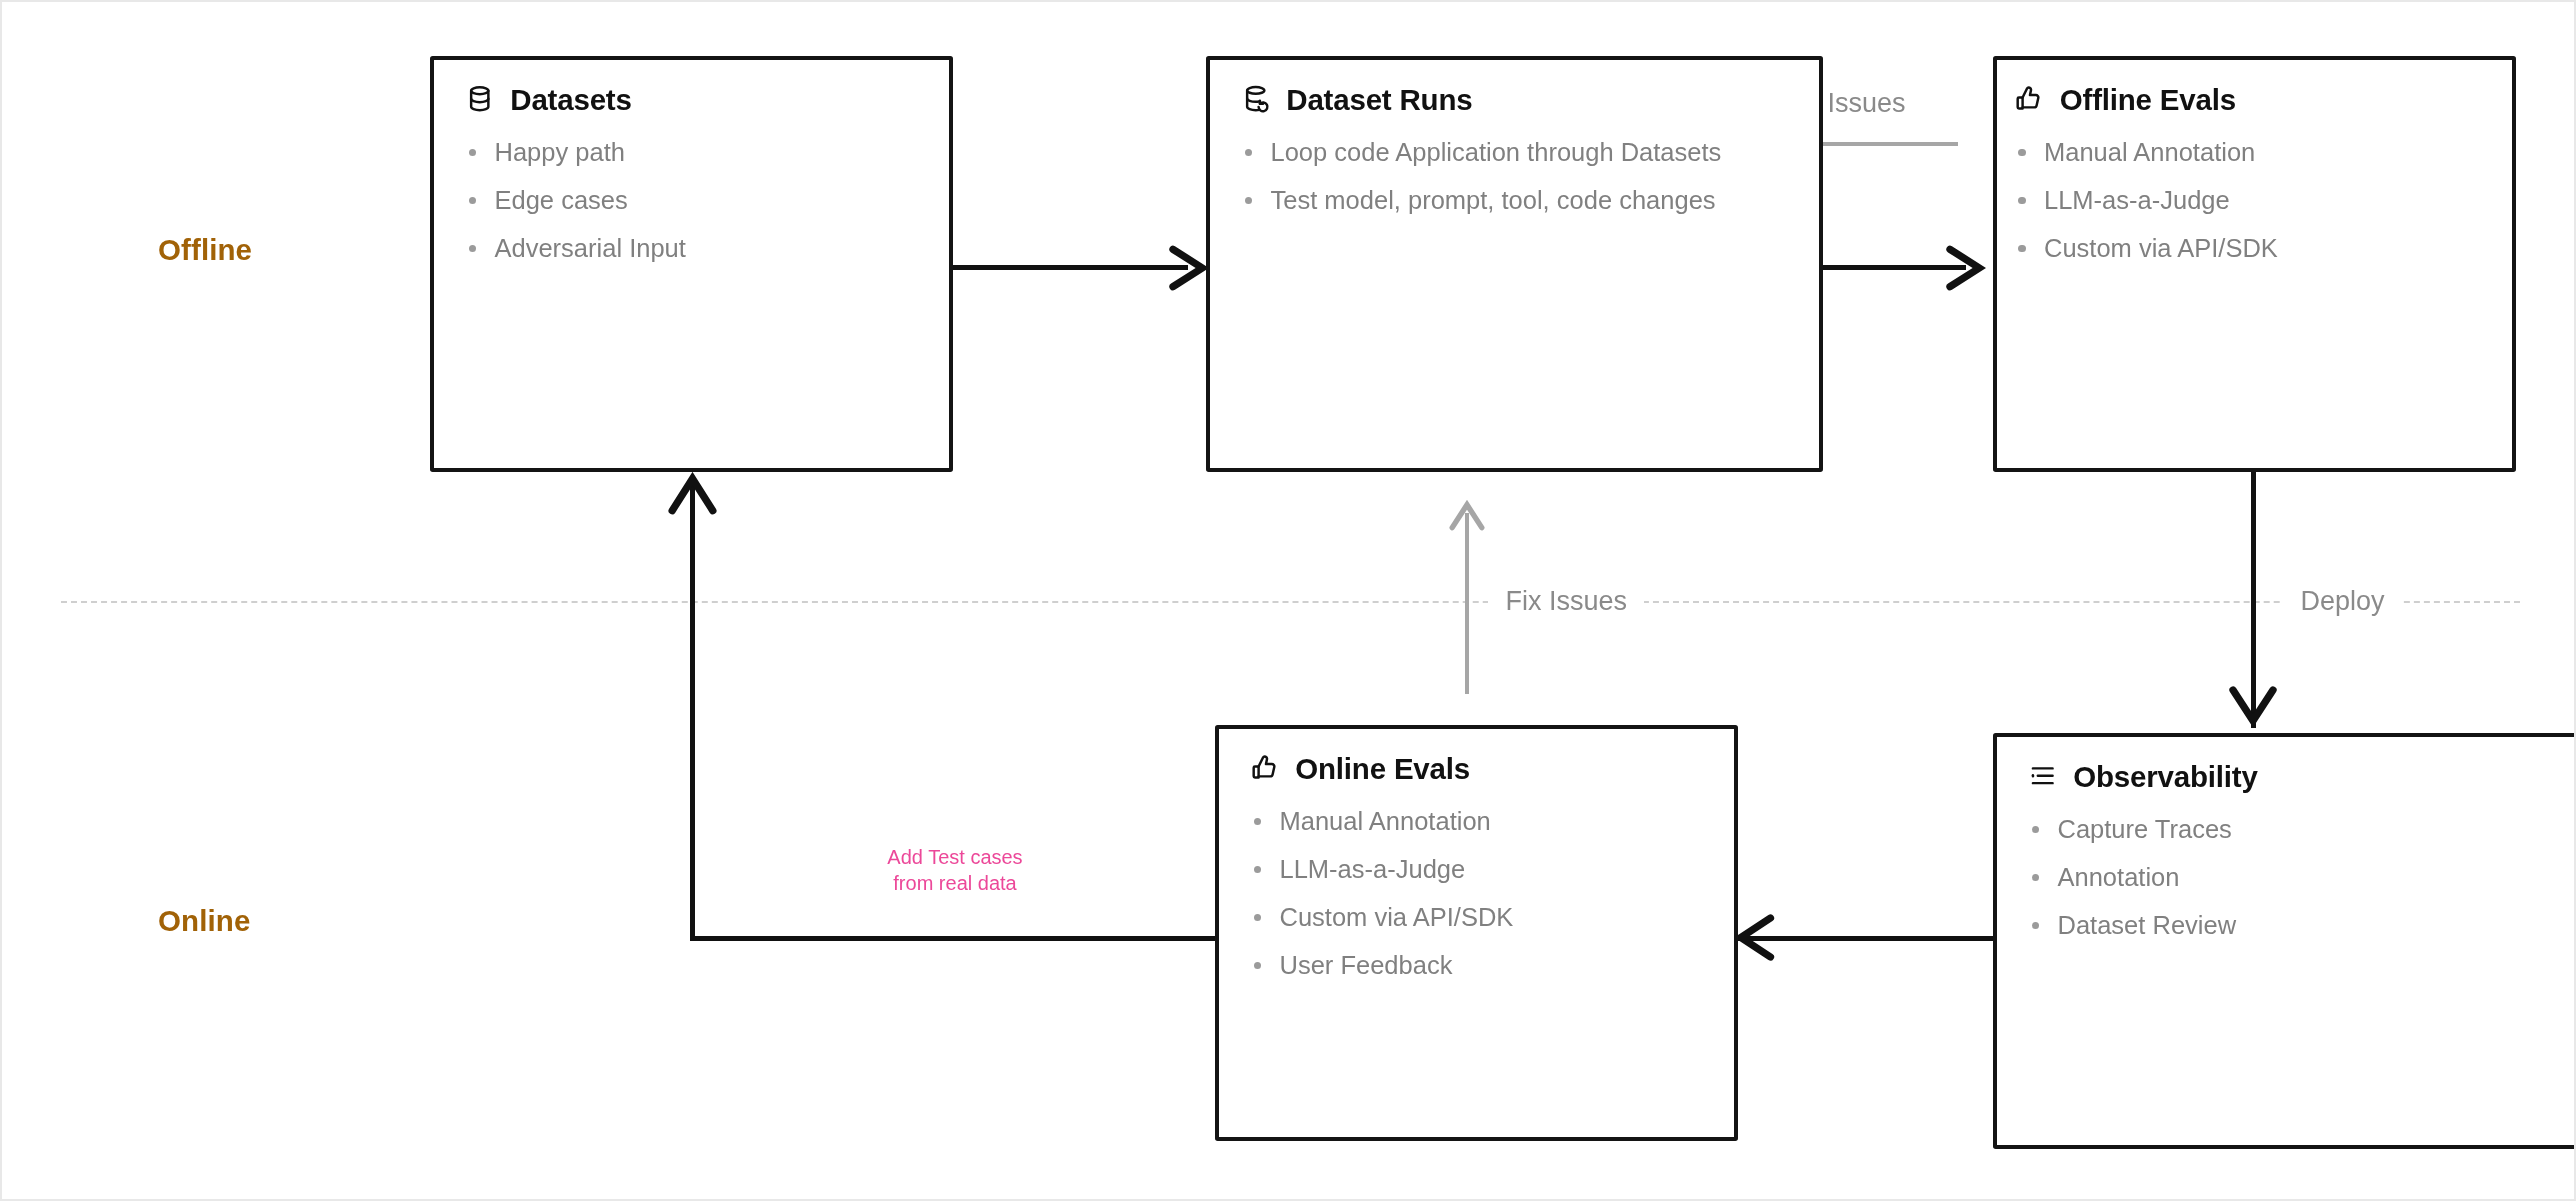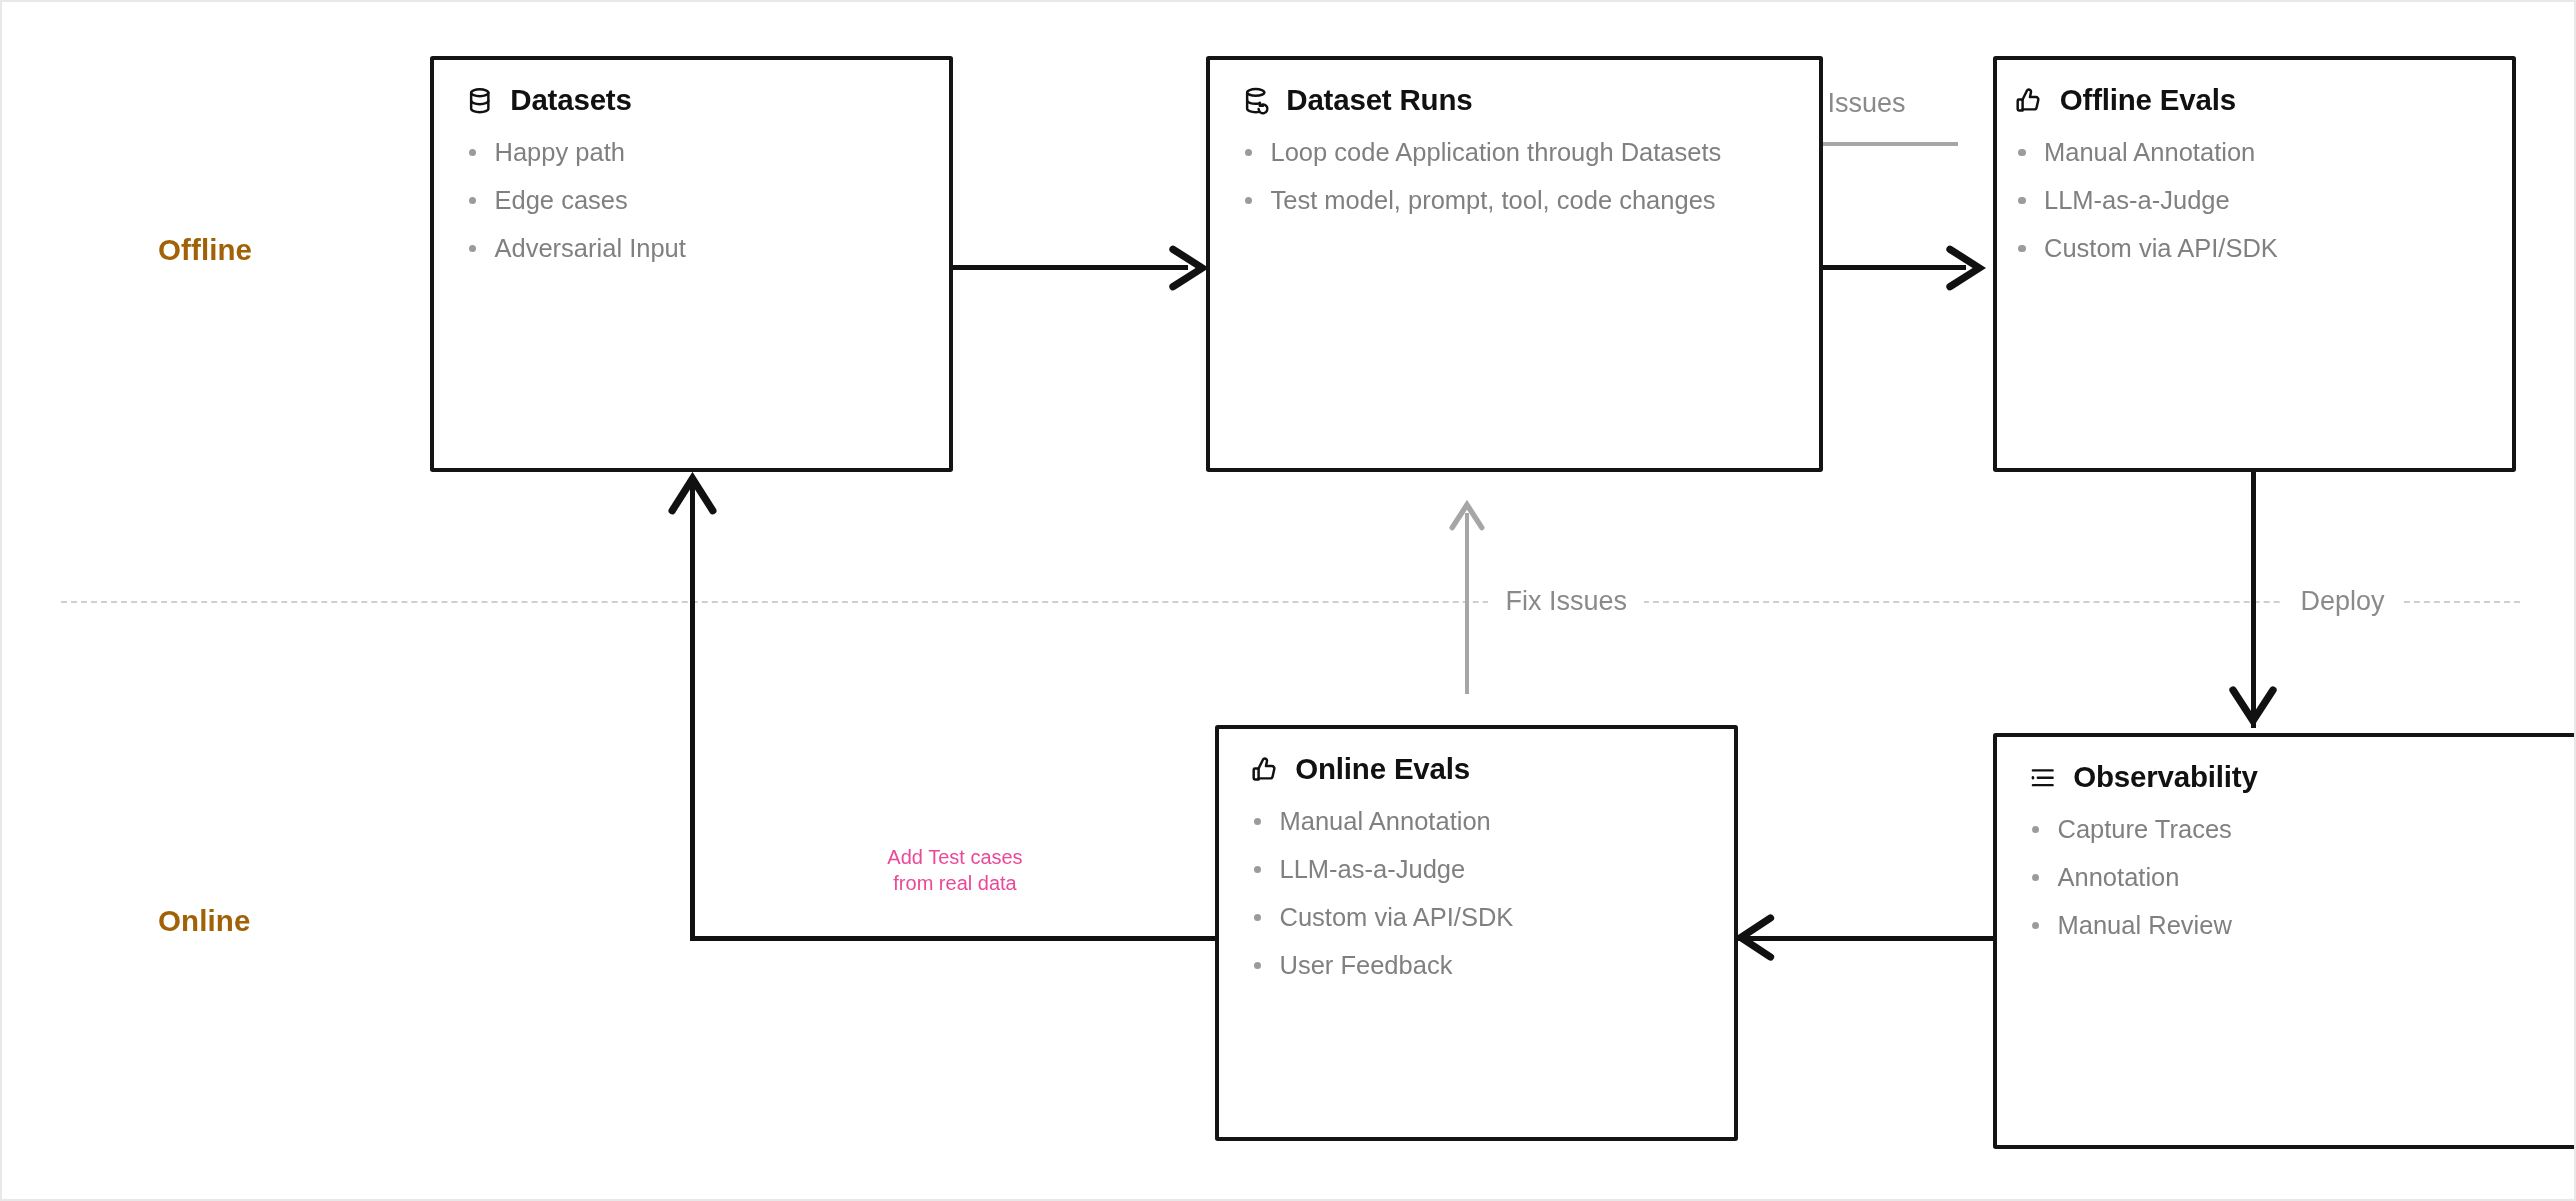--- a/index.html
+++ b/index.html
@@ -61,21 +61,21 @@
     padding: 23px 27px 0 29.5px;
   }
   #node-datasets      { left: 428px;  top: 54px;   width: 523px;  height: 416px; }
   #node-dataset-runs  { left: 1204px; top: 54px;   width: 617px;  height: 416px; }
   #node-offline-evals { left: 1991px; top: 54px;   width: 523px;  height: 416px; padding-left: 16px; }
   #node-online-evals  { left: 1213px; top: 723px; width: 523px;  height: 416px; }
   #node-observability { left: 1991px; top: 723px; width: 589px;  height: 416px; margin-top: 8px; }
 
   .node-header {
     display: flex;
-    align-items: flex-end;
+    align-items: flex-start;
     gap: 14.8px;
     margin-bottom: 19px;
   }
   .node-icon {
     width: 32px;
     height: 32px;
     flex: 0 0 32px;
     display: flex;
     align-items: center;
     justify-content: center;
@@ -289,18 +289,18 @@
           <path d="M8 12 h12"></path>
           <path d="M4 18 h16"></path>
           <path d="M4 11.6 v0.8"></path>
         </svg>
       </span>
       <span class="node-title">Observability</span>
     </div>
     <ul class="node-list">
       <li>Capture Traces</li>
       <li>Annotation</li>
-      <li>Manual Review</li>
+      <li>Dataset Review</li>
     </ul>
   </div>
 
 </div>
 
 
 </body></html>

